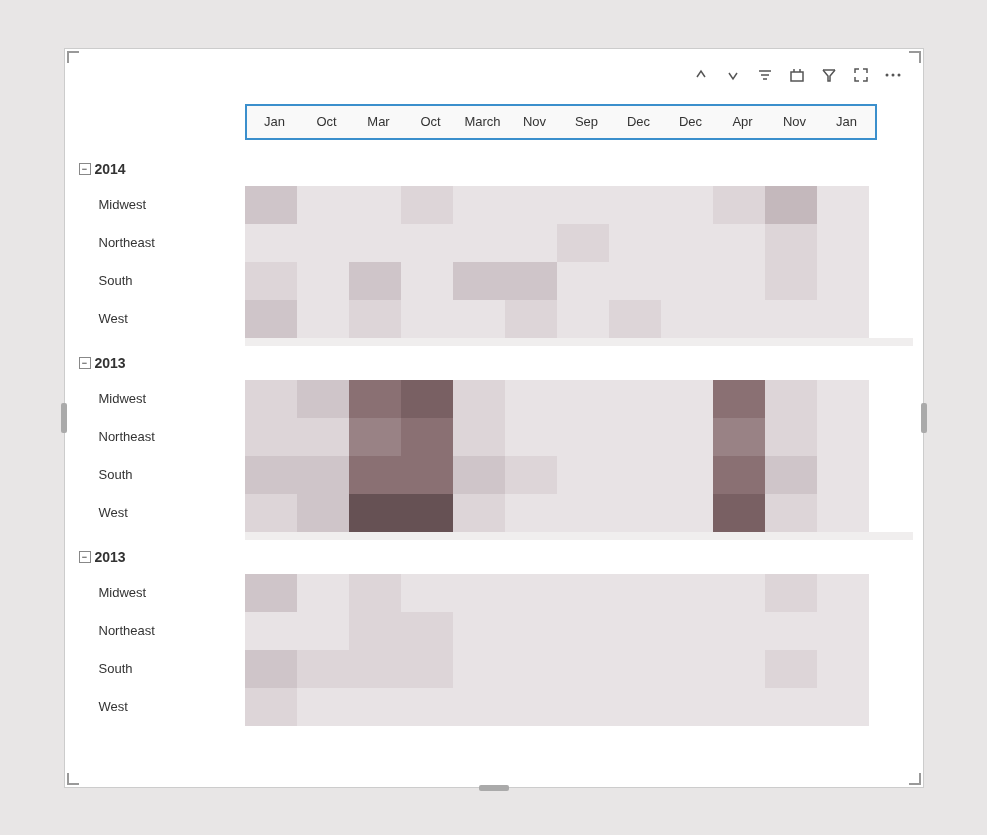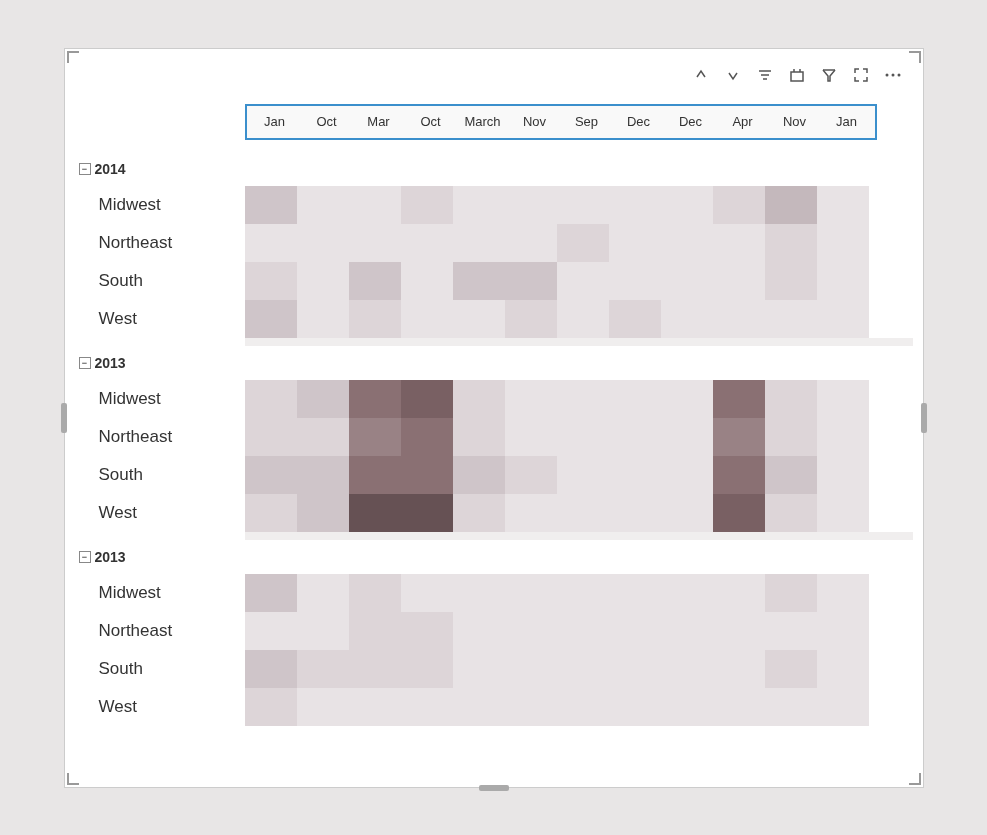--- a/index.html
+++ b/index.html
@@ -107,21 +107,21 @@
       align-items: center;
       height: 38px;
     }
 
     .data-row.year-row {
       height: 34px;
     }
 
     .row-label {
       width: 170px;
-      font-size: 17px;
+      font-size: 13px;
       color: #333;
       padding-left: 4px;
       flex-shrink: 0;
       display: flex;
       align-items: center;
       gap: 4px;
     }
 
     .row-label.year-label {
       font-weight: 600;

